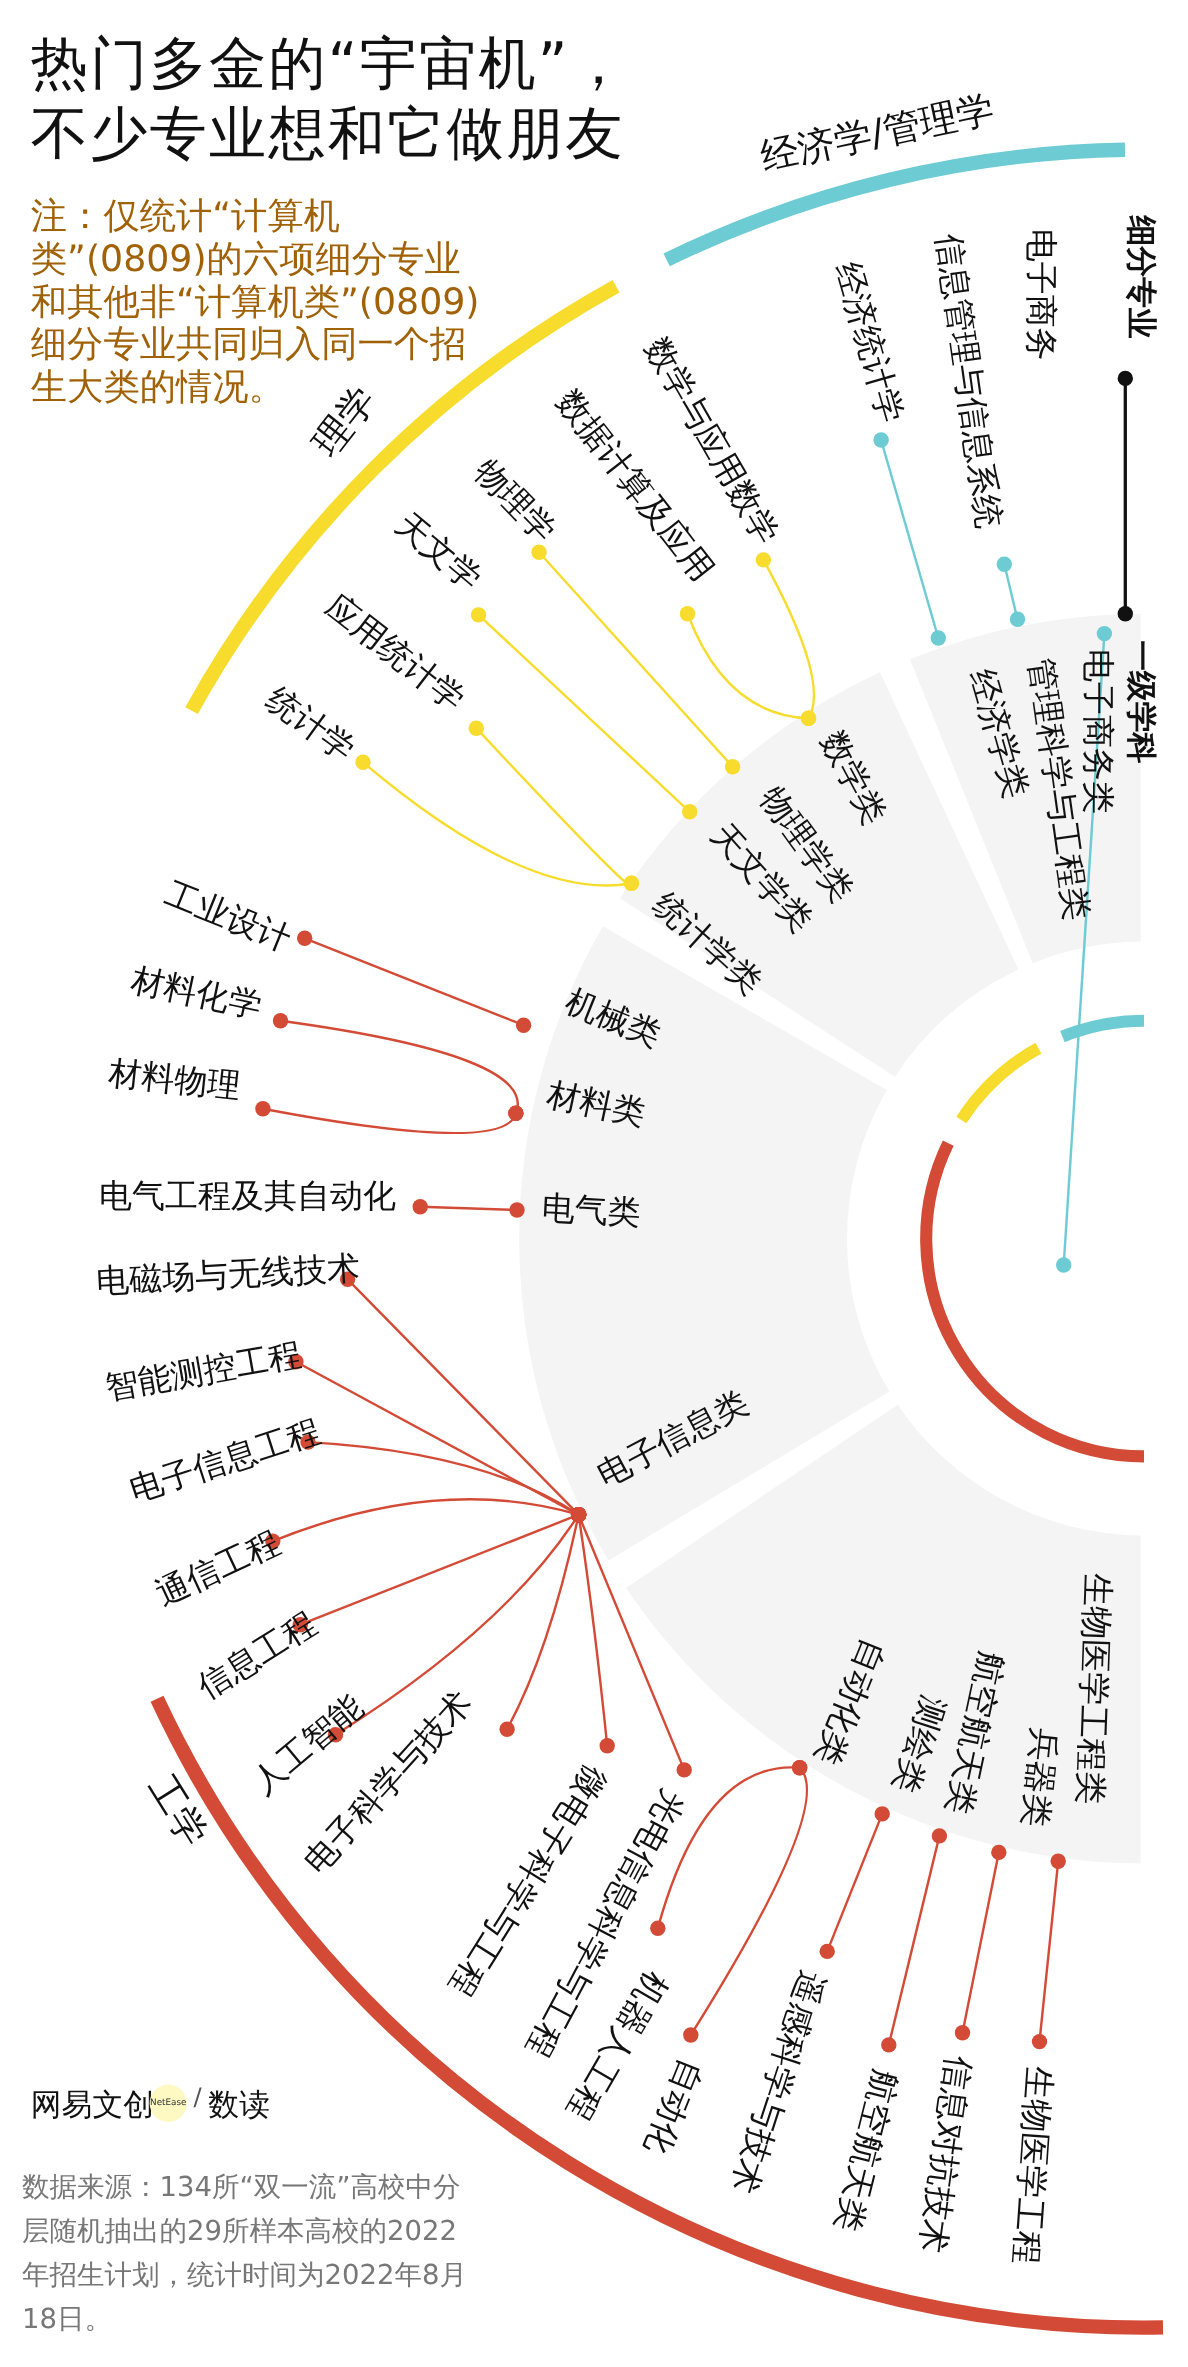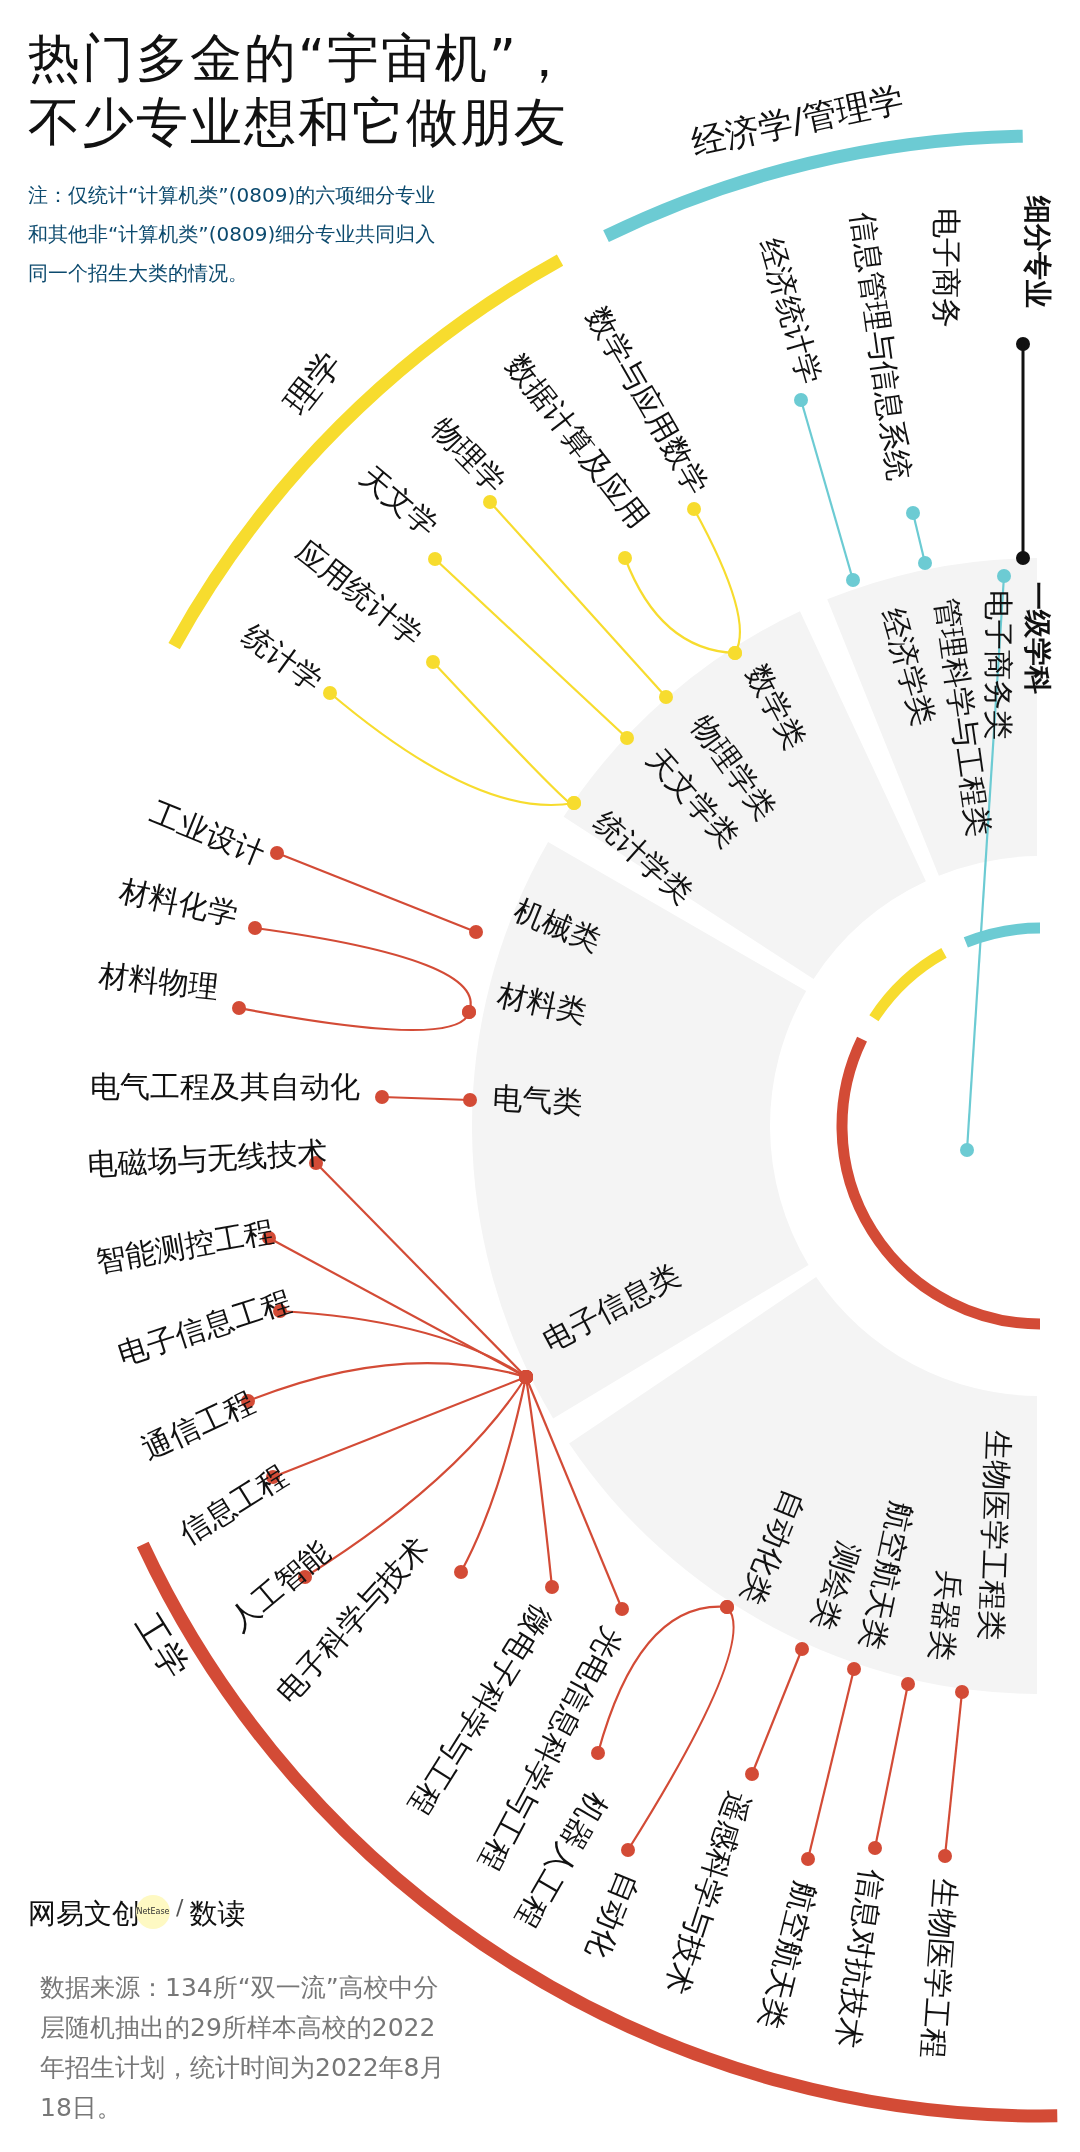--- a/index.html
+++ b/index.html
@@ -1,22 +1,22 @@
 <!DOCTYPE html>
 <html><head>
 <meta charset="utf-8">
 <style>
   html,body{margin:0;padding:0;background:#ffffff;}
   body{width:1080px;height:2152px;position:relative;overflow:hidden;font-family:"DejaVu Sans","Liberation Sans",sans-serif;}
   #title{position:absolute;left:28px;top:26px;font-size:52px;font-weight:normal;line-height:64px;color:#111;letter-spacing:2px;white-space:pre;}
-  #note{position:absolute;left:28px;top:176px;width:420px;font-size:20px;line-height:39px;color:#0c4a6e;}
+  #note{position:absolute;left:28px;top:176px;width:420px;font-size:33px;line-height:39px;color:#a16207;}
   #logo{position:absolute;left:28px;top:1895px;display:flex;align-items:flex-start;font-size:28px;color:#111;}
   #logo .sub{display:inline-block;width:34px;height:34px;border-radius:50%;background:#fef9c3;font-size:8px;line-height:34px;text-align:center;color:#333;margin-left:-4px;}
   #logo .slash{margin:0 6px;color:#555;font-size:22px;}
-  #source{position:absolute;left:40px;top:1968px;width:420px;font-size:25px;line-height:40px;color:#777;}
+  #source{position:absolute;left:20px;top:1968px;width:420px;font-size:25px;line-height:40px;color:#777;}
   #chart{position:absolute;left:0;top:0;}
   .lbl{font-family:"DejaVu Sans","Liberation Sans",sans-serif;fill:#111;}
   .legend-v{font-family:"DejaVu Sans",sans-serif;font-weight:bold;font-size:28px;fill:#111;}
 </style>
 </head>
 <body>
 
 <div id="title"><span>热门多金的“宇宙机”，</span>
 <span>不少专业想和它做朋友</span></div>
 

